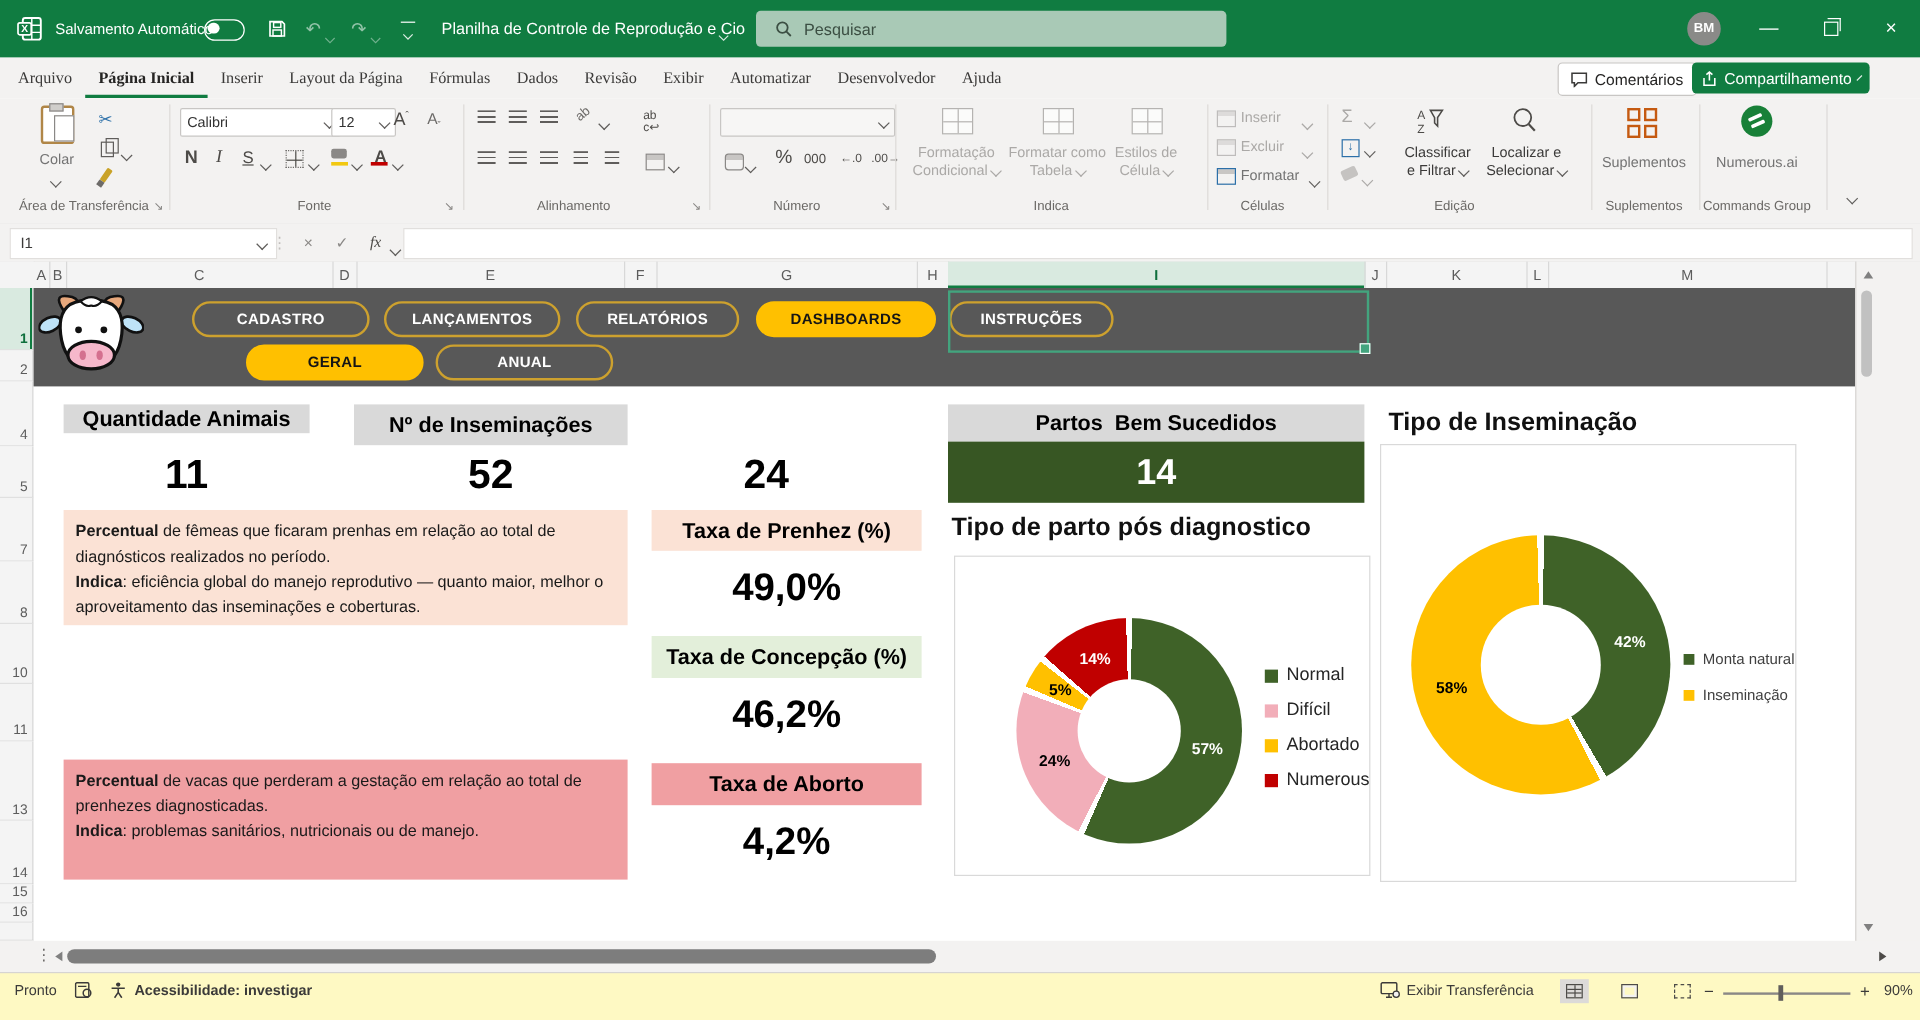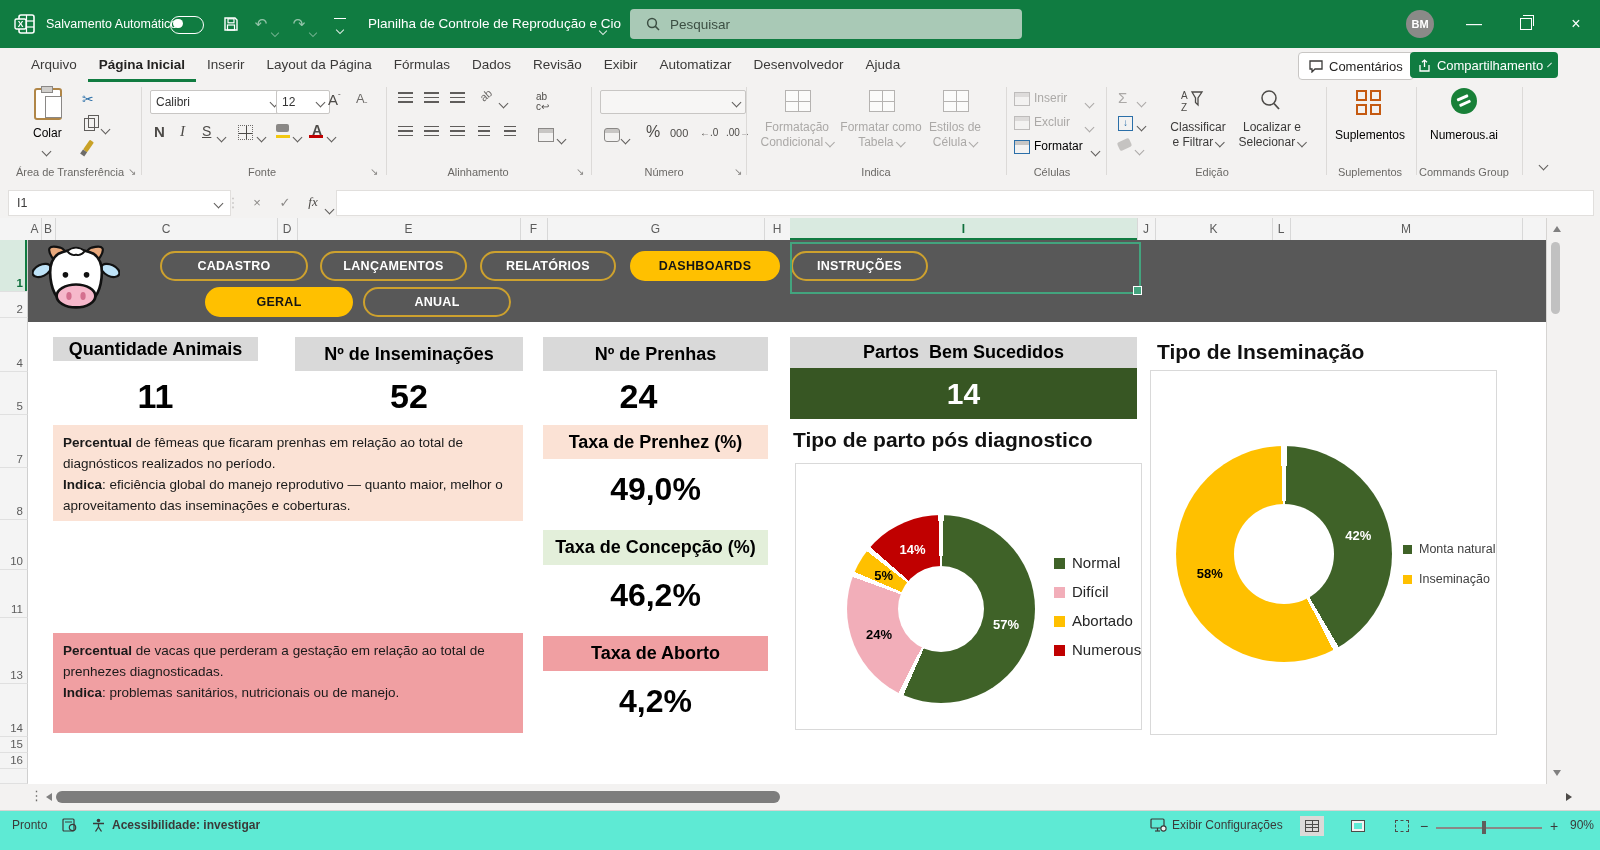--- a/index.html
+++ b/index.html
@@ -16,35 +16,35 @@
   .chev{display:inline-block;width:6px;height:6px;border-right:1.6px solid #5f5d5b;border-bottom:1.6px solid #5f5d5b;transform:rotate(45deg);}
   .chev.w{border-color:rgba(255,255,255,.85);width:5px;height:5px;}
   .chev.dim{border-color:rgba(255,255,255,.4);}
   #searchbox{position:absolute;left:630px;top:9px;width:376px;height:30px;background:#A9C9B6;border-radius:4px;display:flex;align-items:center;padding-left:16px;gap:10px;color:#3c4f43;font-size:13.5px;}
   #avatar{position:absolute;left:1406px;top:10px;width:28px;height:28px;border-radius:50%;background:#8a8a88;color:#fff;font-size:11px;font-weight:bold;display:flex;align-items:center;justify-content:center;}
   .winbtn{position:absolute;top:0;width:44px;height:48px;display:flex;align-items:center;justify-content:center;color:#fff;font-size:16px;}
   .restore-ic{width:10px;height:10px;border:1.2px solid #fff;position:relative;}
   .restore-ic::before{content:"";position:absolute;left:2px;top:-4px;width:10px;height:10px;border:1.2px solid #fff;border-bottom:none;border-left:none;}
   
   #tabsrow{position:absolute;left:0;top:48px;width:1600px;height:34px;background:#F3F2F1;}
-  #tabs{position:absolute;left:20px;top:0;display:flex;height:34px;}
+  #tabs{position:absolute;left:4px;top:0;display:flex;height:34px;font-family:Liberation Serif, serif;}
   .rtab{padding:0 11px;line-height:33px;font-size:13.5px;color:#3b3a39;white-space:nowrap;}
   .rtab-active{font-weight:bold;color:#252423;box-shadow:inset 0 -3px 0 #107C41;}
   .topbtn{position:absolute;top:4px;height:26px;border-radius:4px;display:flex;align-items:center;gap:6px;font-size:13px;padding:0 10px;}
   #comments-btn{left:1298px;background:#fff;border:1px solid #c8c6c4;color:#252423;}
   #share-btn{left:1410px;background:#107C41;color:#fff;width:128px;justify-content:center;}
   
   #ribbon{position:absolute;left:0;top:82px;width:1600px;height:104px;background:#F3F2F1;border-bottom:1px solid #DCDAD8;font-size:12px;color:#3b3a39;}
   .gdiv{position:absolute;top:5px;height:88px;width:1px;background:#DCDAD8;}
   .glabel{position:absolute;top:84px;font-size:11px;color:#68666.4;color:#6b6966;transform:translateX(-50%);white-space:nowrap;}
   .launch{position:absolute;top:84px;font-size:10px;color:#8a8886;}
   .ric{position:absolute;color:#4d4b48;font-size:14px;line-height:1;}
   .dis{color:#aqaaa8;color:#ABA9A7 !important;}
   .rsel{position:absolute;height:22px;background:#fff;border:1px solid #C8C6C4;border-radius:2px;font-size:12px;color:#333;display:flex;align-items:center;justify-content:space-between;padding:0 5px;}
-  .rlbl{position:absolute;font-size:12px;color:#000000;white-space:nowrap;}
+  .rlbl{position:absolute;font-size:12px;color:#737373;white-space:nowrap;}
   .rlbl.c{transform:translateX(-50%);text-align:center;}
   .bar-ic{position:absolute;width:14px;height:3px;}
   .lines{position:absolute;width:15px;height:11px;background:repeating-linear-gradient(to bottom,#5f5d5b 0 1.5px,transparent 1.5px 4.5px);}
   .bord-ic{position:absolute;width:13px;height:13px;border:1px dotted #6d6b69;}
   .bord-ic::before{content:"";position:absolute;left:50%;top:0;width:1px;height:100%;background:#4d4b48;}
   .bord-ic::after{content:"";position:absolute;top:50%;left:0;height:1px;width:100%;background:#4d4b48;}
   .paint{position:absolute;width:13px;height:8px;background:#8a8886;border-radius:2px;}
   .copy-ic{position:absolute;width:9px;height:11px;border:1.3px solid #5f5d5b;background:#F3F2F1;}
   .copy-ic::before{content:"";position:absolute;left:2.5px;top:-4.5px;width:9px;height:11px;border:1.3px solid #5f5d5b;}
   .clip{position:absolute;width:24px;height:28px;border:2px solid #B08647;border-radius:3px;background:#fff;}
@@ -95,21 +95,21 @@
   .lg-big .lg-item{margin-bottom:11px;font-size:15px;color:#262626;line-height:18px;}
   .lg-big .sw{width:11px;height:11px;flex:none;}
   .lg-sm .lg-item{margin-bottom:14px;font-size:12.5px;color:#404040;line-height:16px;}
   .lg-sm .sw{width:9px;height:9px;flex:none;}
   
   #rightpane{position:absolute;left:1546px;top:218px;width:54px;height:592px;background:#F3F2F1;border-left:1px solid #D6D4D2;}
   .tri{width:0;height:0;position:absolute;}
   #vthumb{position:absolute;left:4px;top:24px;width:9px;height:72px;background:#C1C1C1;border-radius:5px;}
   #hscroll{position:absolute;left:0;top:784px;width:1600px;height:26px;background:#F3F2F1;}
   #hthumb{position:absolute;left:56px;top:7px;width:724px;height:12px;background:#7d7d7d;border-radius:6px;}
-  #status{position:absolute;left:0;top:810px;width:1600px;height:40px;background:#5eead4;border-top:1px solid #D6D4D2;font-size:12px;color:#3b3a39;}
+  #status{position:absolute;left:0;top:810px;width:1600px;height:40px;background:#fef9c3;border-top:1px solid #D6D4D2;font-size:12px;color:#3b3a39;}
   #status .s-item{position:absolute;top:7px;white-space:nowrap;}
   .viewic{position:absolute;top:5px;width:24px;height:20px;display:flex;align-items:center;justify-content:center;}
   .vi{width:14px;height:12px;border:1px solid #4d4b48;box-sizing:border-box;}
   #zoomtrack{position:absolute;left:1436px;top:16px;width:106px;height:2px;background:#8A8886;}
   #zoomthumb{position:absolute;left:1482px;top:10px;width:4px;height:13px;background:#605E5C;}
   svg{display:block;}
 </style>
 </head>
 <body>
 
@@ -412,21 +412,20 @@
         <div class="pill" style="left: 335px; top: 47px; width: 148px;">ANUAL</div>
       </div>
   </div>
   <div id="selection"></div>
   <div id="fillhandle"></div>
 
   <div class="card-hdr" style="left:53px;top:337px;width:205px;height:24px">Quantidade Animais</div>
   <div class="card-val" style="left:53px;top:374px;width:205px;height:44px">11</div>
   <div class="card-hdr" style="left:295px;top:337px;width:228px;height:34px">Nº de Inseminações</div>
   <div class="card-val" style="left:295px;top:374px;width:228px;height:44px">52</div>
-  <div class="card-hdr" style="left:543px;top:337px;width:225px;height:34px">Nº de Prenhas</div>
   <div class="card-val" style="left:526px;top:374px;width:225px;height:44px">24</div>
 
   <div class="card-hdr" style="left:790px;top:337px;width:347px;height:31px">Partos  Bem Sucedidos</div>
   <div id="partos-box">14</div>
 
   <div class="note" style="top:425px;height:96px;background:#FBE2D5">
     <b>Percentual</b><span> de fêmeas que ficaram prenhas em relação ao total de diagnósticos realizados no período.</span><br>
     <b>Indica</b><span>: eficiência global do manejo reprodutivo — quanto maior, melhor o aproveitamento das inseminações e coberturas.</span>
   </div>
   <div class="note" style="top:633px;height:100px;background:#F09FA2">
@@ -520,21 +519,21 @@
     </span>
     <span class="s-item" style="left:112px;font-weight:bold">Acessibilidade: investigar</span>
     <span class="s-item" style="left:1150px">
       <svg width="17" height="14" viewBox="0 0 17 14">
           <rect x="1" y="1" width="13" height="9" rx="1" fill="none" stroke="#3b3a39" stroke-width="1.2"></rect>
           <line x1="5" y1="13" x2="10" y2="13" stroke="#3b3a39" stroke-width="1.2"></line>
           <line x1="7.5" y1="10" x2="7.5" y2="13" stroke="#3b3a39" stroke-width="1.2"></line>
           <circle cx="13.5" cy="10.5" r="2.6" fill="#F3F2F1" stroke="#3b3a39" stroke-width="1.1"></circle>
         </svg>
     </span>
-    <span class="s-item" style="left:1172px">Exibir Configurações</span>
+    <span class="s-item" style="left:1172px">Exibir Transferência</span>
     <div class="viewic" style="left:1300px;background:#DCDAD8">
         <span class="vi" style="background:linear-gradient(#4d4b48 0 0) 50% 0/1px 100% no-repeat,linear-gradient(#4d4b48 0 0) 0 33%/100% 1px no-repeat,linear-gradient(#4d4b48 0 0) 0 66%/100% 1px no-repeat"></span>
       </div>
     <div class="viewic" style="left:1346px">
         <span class="vi" style="box-shadow:inset 0 0 0 2px #F3F2F1"></span>
       </div>
     <div class="viewic" style="left:1390px">
         <span class="vi" style="border-style:dashed"></span>
       </div>
     <span class="s-item" style="left:1420px;font-size:14px">−</span>

